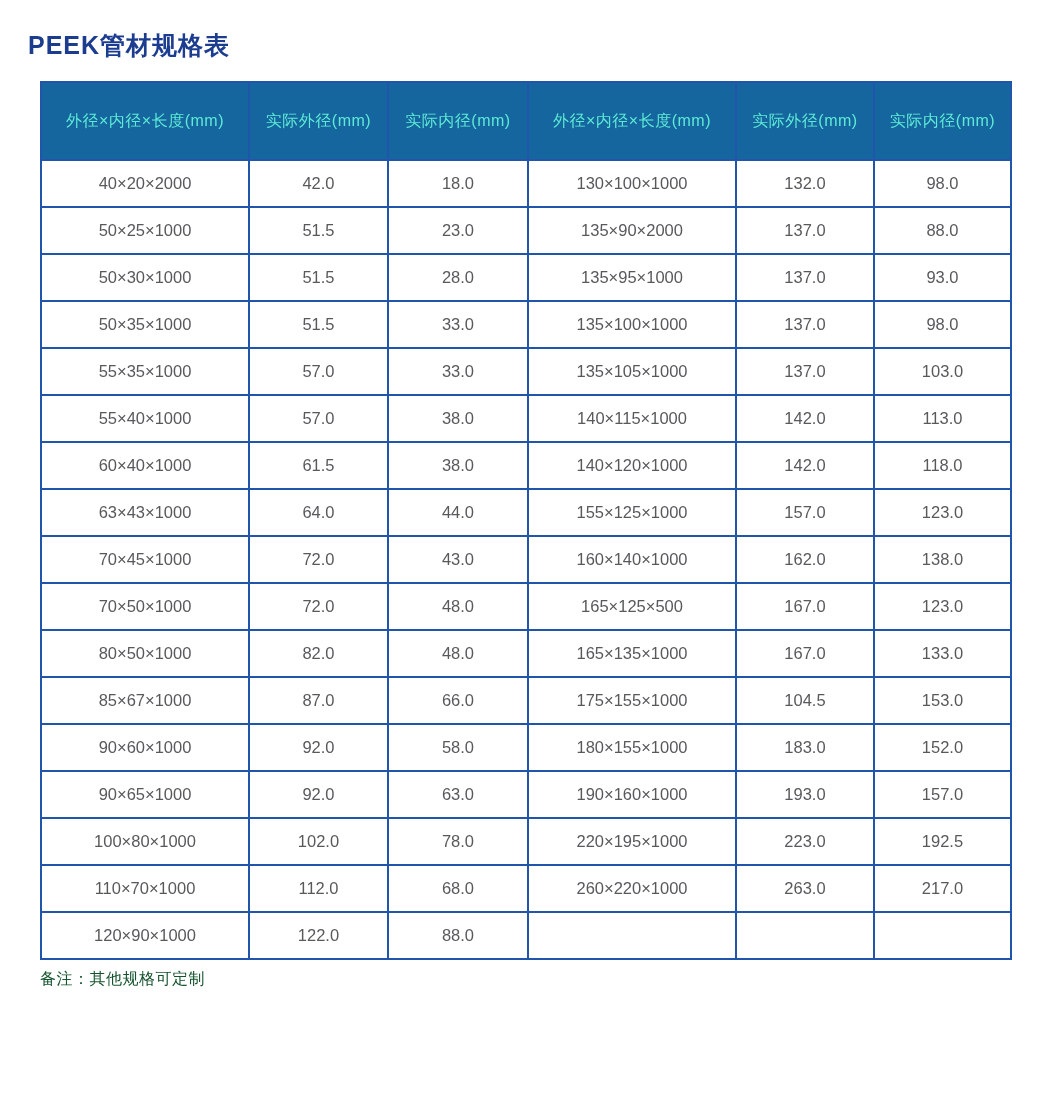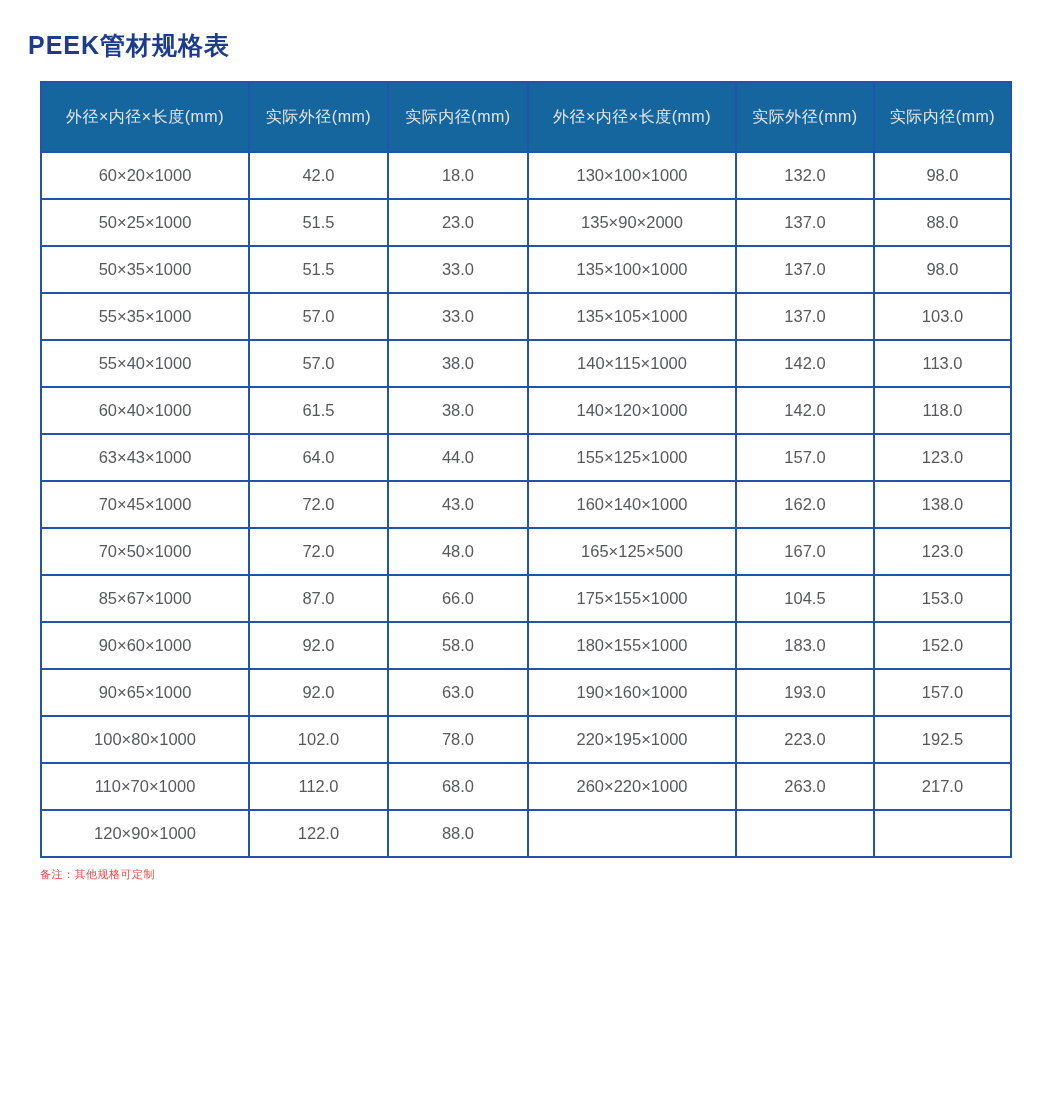--- a/index.html
+++ b/index.html
@@ -36,39 +36,39 @@
   .spec-table td{
     border:2px solid var(--border);
     text-align:center;
     vertical-align:middle;
     padding:0 4px;
     overflow:hidden;
     white-space:nowrap;
   }
   .spec-table th{
     background:var(--header-bg);
-    color:#e5e5e5;
-    height:70px;
+    color:#5eead4;
+    height:78px;
     font-size:16px;
     font-weight:500;
     letter-spacing:0.5px;
   }
   .spec-table thead th + th{
     border-left:2px solid var(--header-divider);
   }
   .spec-table td{
     height:47px;
     color:var(--cell-text);
     font-size:16.5px;
     background:#ffffff;
   }
   .note{
     margin:9px 0 0 40px;
-    font-size:11px;
-    color:#ef4444;
+    font-size:16px;
+    color:#14532d;
     letter-spacing:0.5px;
   }
 </style>
 </head>
 <body>
 
 <main>
   <h1 class="page-title">PEEK管材规格表</h1>
 
   <table class="spec-table">
@@ -85,34 +85,42 @@
         <th>外径×内径×长度(mm)</th>
         <th>实际外径(mm)</th>
         <th>实际内径(mm)</th>
         <th>外径×内径×长度(mm)</th>
         <th>实际外径(mm)</th>
         <th>实际内径(mm)</th>
       </tr>
     </thead>
     <tbody id="table-body">
         <tr>
-          <td>60×20×1000</td>
+          <td>40×20×2000</td>
           <td>42.0</td>
           <td>18.0</td>
           <td>130×100×1000</td>
           <td>132.0</td>
           <td>98.0</td>
         </tr>
         <tr>
           <td>50×25×1000</td>
           <td>51.5</td>
           <td>23.0</td>
           <td>135×90×2000</td>
           <td>137.0</td>
           <td>88.0</td>
+        </tr>
+        <tr>
+          <td>50×30×1000</td>
+          <td>51.5</td>
+          <td>28.0</td>
+          <td>135×95×1000</td>
+          <td>137.0</td>
+          <td>93.0</td>
         </tr>
         <tr>
           <td>50×35×1000</td>
           <td>51.5</td>
           <td>33.0</td>
           <td>135×100×1000</td>
           <td>137.0</td>
           <td>98.0</td>
         </tr>
         <tr>
@@ -157,20 +165,28 @@
         </tr>
         <tr>
           <td>70×50×1000</td>
           <td>72.0</td>
           <td>48.0</td>
           <td>165×125×500</td>
           <td>167.0</td>
           <td>123.0</td>
         </tr>
         <tr>
+          <td>80×50×1000</td>
+          <td>82.0</td>
+          <td>48.0</td>
+          <td>165×135×1000</td>
+          <td>167.0</td>
+          <td>133.0</td>
+        </tr>
+        <tr>
           <td>85×67×1000</td>
           <td>87.0</td>
           <td>66.0</td>
           <td>175×155×1000</td>
           <td>104.5</td>
           <td>153.0</td>
         </tr>
         <tr>
           <td>90×60×1000</td>
           <td>92.0</td>

